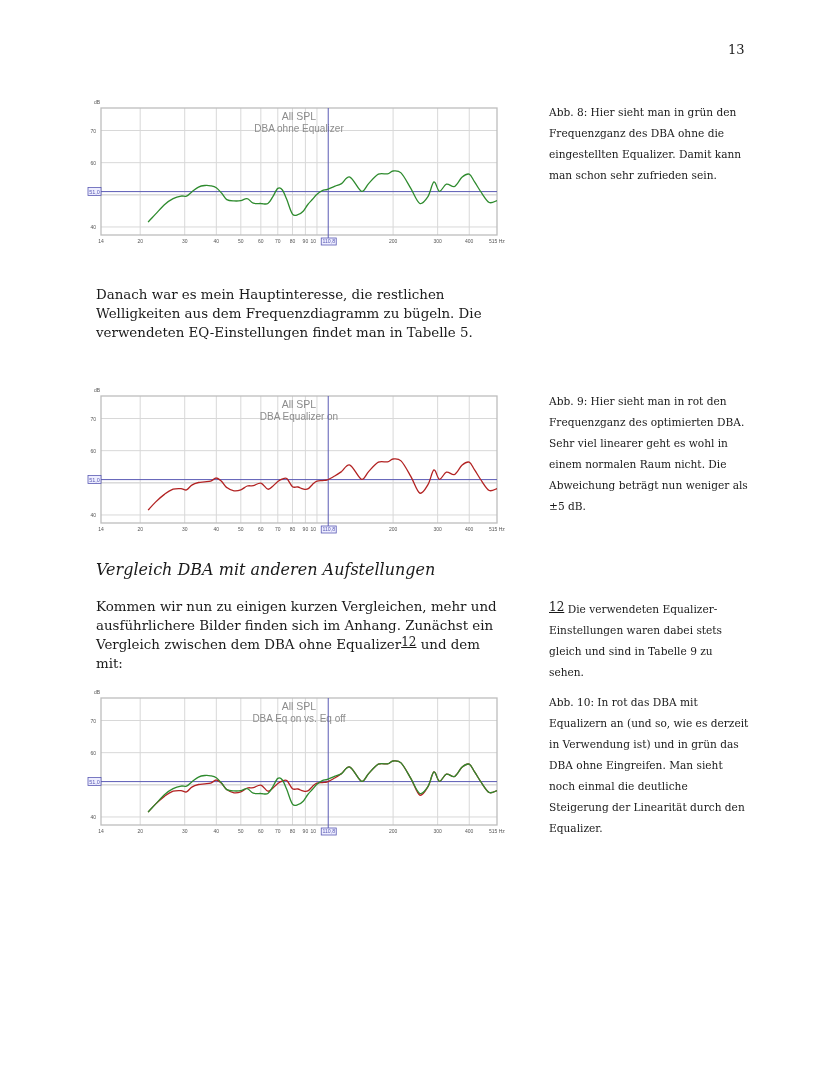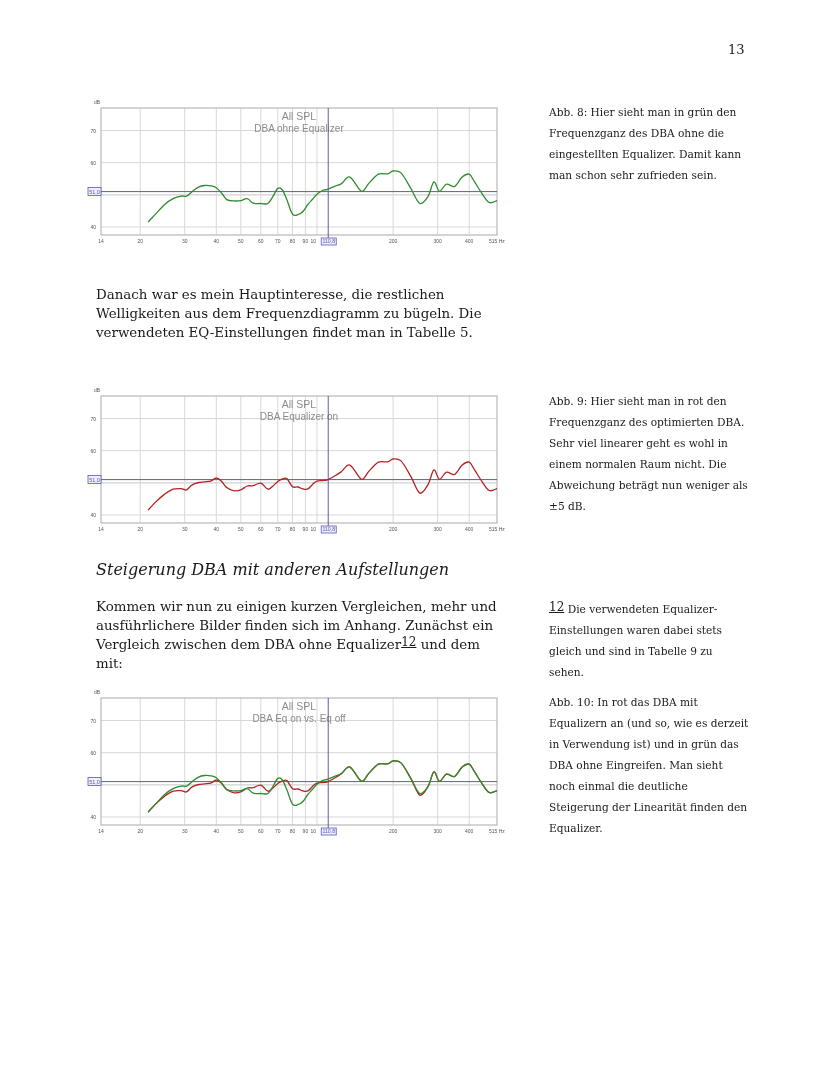--- a/index.html
+++ b/index.html
@@ -119,21 +119,21 @@
       <line x1="5" x2="413" y1="96.59493670886076" y2="96.59493670886076" stroke="#5a5ab4" stroke-width="1"></line>
       <rect x="4" y="92.59493670886076" width="13" height="8" fill="#eef" stroke="#5a5ab4" stroke-width="0.8"></rect>
       <text x="10.5" y="98.79493670886076" text-anchor="middle" font-size="5.5" fill="#5a5ab4">51,0</text>
       <rect x="237.23112403547043" y="143" width="15" height="7" fill="#eef" stroke="#5a5ab4" stroke-width="0.8"></rect>
       <text x="244.73112403547043" y="148.4" text-anchor="middle" font-size="5.2" fill="#5a5ab4">110,8</text>
       <path d="M64.1,127.1 C65.4,125.8 68.8,121.8 71.5,119.1 C74.3,116.4 77.8,113.2 80.7,111.1 C83.6,108.9 86.4,107.2 89.1,106.2 C91.9,105.3 94.8,105.5 97.0,105.6 C99.2,105.7 100.7,107.5 102.5,106.9 C104.3,106.3 105.8,103.3 107.8,102.1 C109.8,100.8 112.3,100.0 114.5,99.5 C116.6,99.0 118.7,99.1 120.7,98.8 C122.8,98.6 124.8,98.8 126.7,98.2 C128.6,97.6 130.5,94.9 132.3,95.0 C134.1,95.0 135.9,96.9 137.7,98.5 C139.4,100.1 140.7,103.1 142.8,104.6 C144.8,106.2 147.7,107.5 150.0,107.8 C152.4,108.2 154.6,107.7 156.8,106.9 C159.0,106.1 161.2,103.7 163.2,103.0 C165.3,102.3 167.0,103.2 169.3,102.7 C171.5,102.2 174.4,99.5 176.9,100.1 C179.3,100.7 181.9,105.8 183.9,106.2 C186.0,106.7 187.3,104.3 189.0,103.0 C190.6,101.7 192.2,99.7 193.8,98.5 C195.4,97.3 196.9,96.4 198.4,96.0 C199.9,95.5 201.1,94.3 202.8,95.6 C204.5,96.9 206.6,102.3 208.5,103.7 C210.3,105.1 212.1,103.6 213.8,104.0 C215.6,104.4 217.3,105.6 218.9,105.9 C220.6,106.2 222.2,106.7 223.8,105.9 C225.4,105.2 227.0,102.7 228.5,101.4 C230.0,100.1 231.3,98.8 233.0,98.2 C234.6,97.6 236.6,97.8 238.3,97.6 C240.1,97.3 241.3,97.7 243.4,96.9 C245.6,96.1 248.8,94.1 251.1,92.7 C253.5,91.3 255.0,90.3 257.5,88.6 C259.9,86.8 262.6,80.8 265.9,82.1 C269.3,83.4 274.4,95.2 277.5,96.3 C280.6,97.3 281.8,91.4 284.6,88.6 C287.4,85.7 291.3,80.8 294.4,79.2 C297.6,77.6 301.0,79.4 303.5,78.9 C305.9,78.4 306.8,76.2 309.1,76.0 C311.4,75.9 314.1,75.1 317.0,77.9 C320.0,80.8 323.7,88.0 326.8,93.4 C329.9,98.7 332.9,108.8 335.8,110.1 C338.7,111.4 341.7,105.3 344.1,101.4 C346.4,97.6 348.0,87.8 349.9,86.9 C351.8,86.1 353.4,95.9 355.5,96.3 C357.5,96.6 359.9,90.0 362.4,89.2 C365.0,88.4 368.0,92.6 370.6,91.5 C373.2,90.3 375.7,84.2 378.2,82.1 C380.6,80.1 383.2,78.4 385.2,79.2 C387.3,80.0 388.4,83.7 390.6,86.9 C392.8,90.2 395.7,95.4 398.2,98.8 C400.6,102.3 402.8,106.4 405.3,107.5 C407.7,108.7 411.7,105.9 413.0,105.6" fill="none" stroke="#b22222" stroke-width="1.3" stroke-linejoin="round"></path>
     </svg>
   </div>
 <div class="margin-note" style="top:391px;">Abb. 9: Hier sieht man in rot den Frequenzganz des optimierten DBA. Sehr viel linearer geht es wohl in einem normalen Raum nicht. Die Abweichung beträgt nun weniger als ±5 dB.</div>
 
-<div class="heading">Steigerung DBA mit anderen Aufstellungen</div>
+<div class="heading">Vergleich DBA mit anderen Aufstellungen</div>
 
 <div class="body-text" style="top:597px;">
   <p><span>Kommen wir nun zu einigen kurzen Vergleichen, mehr und ausführlichere Bilder finden sich im Anhang. Zunächst ein Vergleich zwischen dem DBA ohne Equalizer</span><sup>12</sup><span> und dem mit:</span></p>
 </div>
 
 <div class="margin-note" style="top:599px;"><sup>12</sup><span> Die verwendeten Equalizer-Einstellungen waren dabei stets gleich und sind in Tabelle 9 zu sehen.</span></div>
 
 <div class="chart" style="top:685px;">
     <svg width="425" height="155" viewBox="0 0 425 155">
       <line x1="56.17863660345284" x2="56.17863660345284" y1="13" y2="140" stroke="#d8d8d8" stroke-width="1"></line>
@@ -177,13 +177,13 @@
       <line x1="244.23112403547043" x2="244.23112403547043" y1="13" y2="144" stroke="#5a5ab4" stroke-width="1"></line>
       <line x1="5" x2="413" y1="96.59493670886076" y2="96.59493670886076" stroke="#5a5ab4" stroke-width="1"></line>
       <rect x="4" y="92.59493670886076" width="13" height="8" fill="#eef" stroke="#5a5ab4" stroke-width="0.8"></rect>
       <text x="10.5" y="98.79493670886076" text-anchor="middle" font-size="5.5" fill="#5a5ab4">51,0</text>
       <rect x="237.23112403547043" y="143" width="15" height="7" fill="#eef" stroke="#5a5ab4" stroke-width="0.8"></rect>
       <text x="244.73112403547043" y="148.4" text-anchor="middle" font-size="5.2" fill="#5a5ab4">110,8</text>
       <path d="M64.1,127.1 C65.4,125.8 68.8,121.8 71.5,119.1 C74.3,116.4 77.8,113.2 80.7,111.1 C83.6,108.9 86.4,107.2 89.1,106.2 C91.9,105.3 94.8,105.5 97.0,105.6 C99.2,105.7 100.7,107.5 102.5,106.9 C104.3,106.3 105.8,103.3 107.8,102.1 C109.8,100.8 112.3,100.0 114.5,99.5 C116.6,99.0 118.7,99.1 120.7,98.8 C122.8,98.6 124.8,98.8 126.7,98.2 C128.6,97.6 130.5,94.9 132.3,95.0 C134.1,95.0 135.9,96.9 137.7,98.5 C139.4,100.1 140.7,103.1 142.8,104.6 C144.8,106.2 147.7,107.5 150.0,107.8 C152.4,108.2 154.6,107.7 156.8,106.9 C159.0,106.1 161.2,103.7 163.2,103.0 C165.3,102.3 167.0,103.2 169.3,102.7 C171.5,102.2 174.4,99.5 176.9,100.1 C179.3,100.7 181.9,105.8 183.9,106.2 C186.0,106.7 187.3,104.3 189.0,103.0 C190.6,101.7 192.2,99.7 193.8,98.5 C195.4,97.3 196.9,96.4 198.4,96.0 C199.9,95.5 201.1,94.3 202.8,95.6 C204.5,96.9 206.6,102.3 208.5,103.7 C210.3,105.1 212.1,103.6 213.8,104.0 C215.6,104.4 217.3,105.6 218.9,105.9 C220.6,106.2 222.2,106.7 223.8,105.9 C225.4,105.2 227.0,102.7 228.5,101.4 C230.0,100.1 231.3,98.8 233.0,98.2 C234.6,97.6 236.6,97.8 238.3,97.6 C240.1,97.3 241.3,97.7 243.4,96.9 C245.6,96.1 248.8,94.1 251.1,92.7 C253.5,91.3 255.0,90.3 257.5,88.6 C259.9,86.8 262.6,80.8 265.9,82.1 C269.3,83.4 274.4,95.2 277.5,96.3 C280.6,97.3 281.8,91.4 284.6,88.6 C287.4,85.7 291.3,80.8 294.4,79.2 C297.6,77.6 301.0,79.4 303.5,78.9 C305.9,78.4 306.8,76.2 309.1,76.0 C311.4,75.9 314.1,75.1 317.0,77.9 C320.0,80.8 323.7,88.0 326.8,93.4 C329.9,98.7 332.9,108.8 335.8,110.1 C338.7,111.4 341.7,105.3 344.1,101.4 C346.4,97.6 348.0,87.8 349.9,86.9 C351.8,86.1 353.4,95.9 355.5,96.3 C357.5,96.6 359.9,90.0 362.4,89.2 C365.0,88.4 368.0,92.6 370.6,91.5 C373.2,90.3 375.7,84.2 378.2,82.1 C380.6,80.1 383.2,78.4 385.2,79.2 C387.3,80.0 388.4,83.7 390.6,86.9 C392.8,90.2 395.7,95.4 398.2,98.8 C400.6,102.3 402.8,106.4 405.3,107.5 C407.7,108.7 411.7,105.9 413.0,105.6" fill="none" stroke="#b22222" stroke-width="1.3" stroke-linejoin="round"></path>
       <path d="M64.1,127.1 C65.4,125.8 68.8,122.0 71.5,119.1 C74.3,116.2 77.8,112.0 80.7,109.5 C83.6,106.9 86.4,105.1 89.1,103.7 C91.9,102.3 94.8,101.5 97.0,101.1 C99.2,100.7 100.7,101.8 102.5,101.1 C104.3,100.4 105.8,98.4 107.8,96.9 C109.8,95.4 112.3,93.2 114.5,92.1 C116.6,91.0 118.7,90.7 120.7,90.5 C122.8,90.3 124.8,90.4 126.7,90.8 C128.6,91.2 130.5,91.5 132.3,92.7 C134.1,94.0 135.9,96.2 137.7,98.2 C139.4,100.2 140.7,103.3 142.8,104.6 C144.8,105.9 147.7,105.8 150.0,105.9 C152.4,106.1 154.6,106.0 156.8,105.6 C159.0,105.2 161.2,103.2 163.2,103.7 C165.3,104.1 167.0,107.4 169.3,108.2 C171.5,109.0 174.4,108.4 176.9,108.5 C179.3,108.5 181.9,109.7 183.9,108.5 C186.0,107.3 187.3,103.9 189.0,101.4 C190.6,98.9 192.2,94.5 193.8,93.4 C195.4,92.3 196.9,93.1 198.4,95.0 C199.9,96.9 201.1,100.6 202.8,104.6 C204.5,108.7 206.6,116.6 208.5,119.1 C210.3,121.6 212.1,120.2 213.8,119.7 C215.6,119.3 217.3,118.2 218.9,116.5 C220.6,114.8 222.2,111.5 223.8,109.5 C225.4,107.4 227.0,106.0 228.5,104.3 C230.0,102.6 231.3,100.6 233.0,99.2 C234.6,97.7 236.6,96.4 238.3,95.6 C240.1,94.8 241.3,95.1 243.4,94.3 C245.6,93.6 248.8,92.1 251.1,91.1 C253.5,90.2 255.0,90.1 257.5,88.6 C259.9,87.1 262.6,80.8 265.9,82.1 C269.3,83.4 274.4,95.2 277.5,96.3 C280.6,97.3 281.8,91.4 284.6,88.6 C287.4,85.7 291.3,80.8 294.4,79.2 C297.6,77.6 301.0,79.4 303.5,78.9 C305.9,78.4 306.8,76.2 309.1,76.0 C311.4,75.9 314.1,75.1 317.0,77.9 C320.0,80.8 323.7,88.3 326.8,93.4 C329.9,98.5 332.9,107.2 335.8,108.5 C338.7,109.8 341.7,105.0 344.1,101.4 C346.4,97.8 348.0,87.8 349.9,86.9 C351.8,86.1 353.4,95.9 355.5,96.3 C357.5,96.6 359.9,90.0 362.4,89.2 C365.0,88.4 368.0,92.6 370.6,91.5 C373.2,90.3 375.7,84.2 378.2,82.1 C380.6,80.1 383.2,78.4 385.2,79.2 C387.3,80.0 388.4,83.7 390.6,86.9 C392.8,90.2 395.7,95.4 398.2,98.8 C400.6,102.3 402.8,106.4 405.3,107.5 C407.7,108.7 411.7,105.9 413.0,105.6" fill="none" stroke="#2e8b2e" stroke-width="1.3" stroke-linejoin="round"></path>
     </svg>
   </div>
-<div class="margin-note" style="top:692px;">Abb. 10: In rot das DBA mit Equalizern an (und so, wie es derzeit in Verwendung ist) und in grün das DBA ohne Eingreifen. Man sieht noch einmal die deutliche Steigerung der Linearität finden den Equalizer.</div>
+<div class="margin-note" style="top:692px;">Abb. 10: In rot das DBA mit Equalizern an (und so, wie es derzeit in Verwendung ist) und in grün das DBA ohne Eingreifen. Man sieht noch einmal die deutliche Steigerung der Linearität durch den Equalizer.</div>
 
 </body></html>

